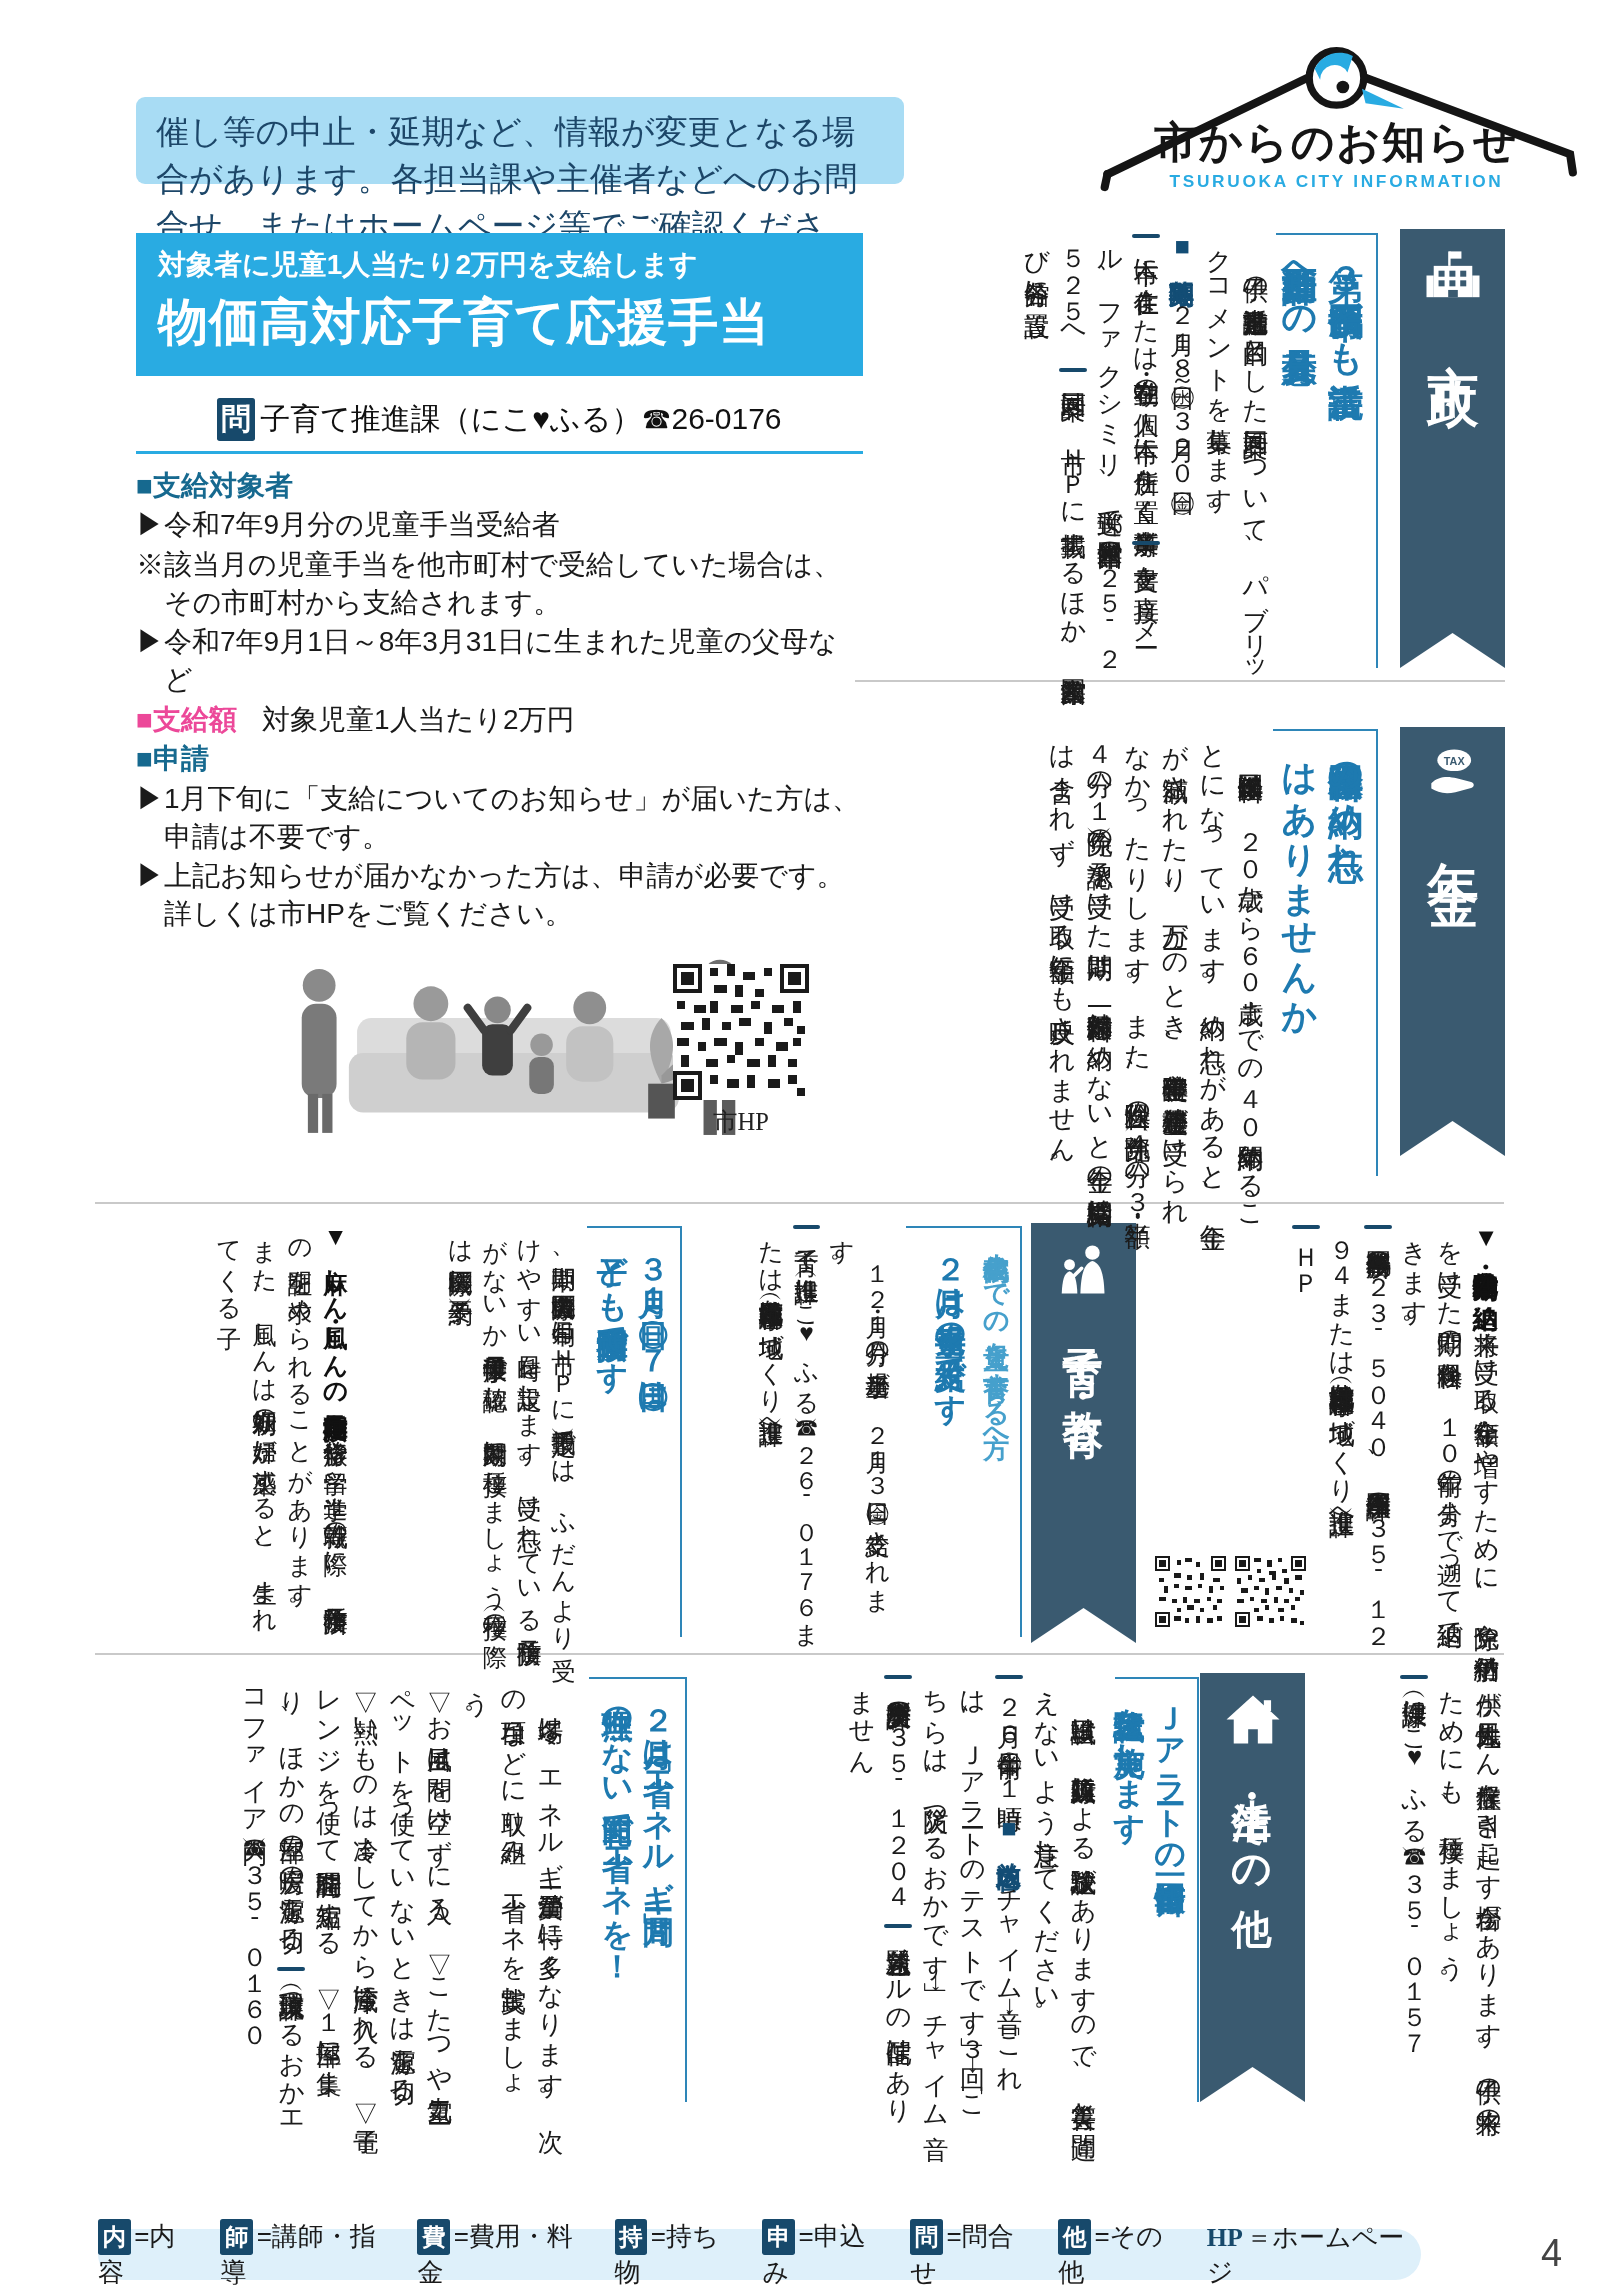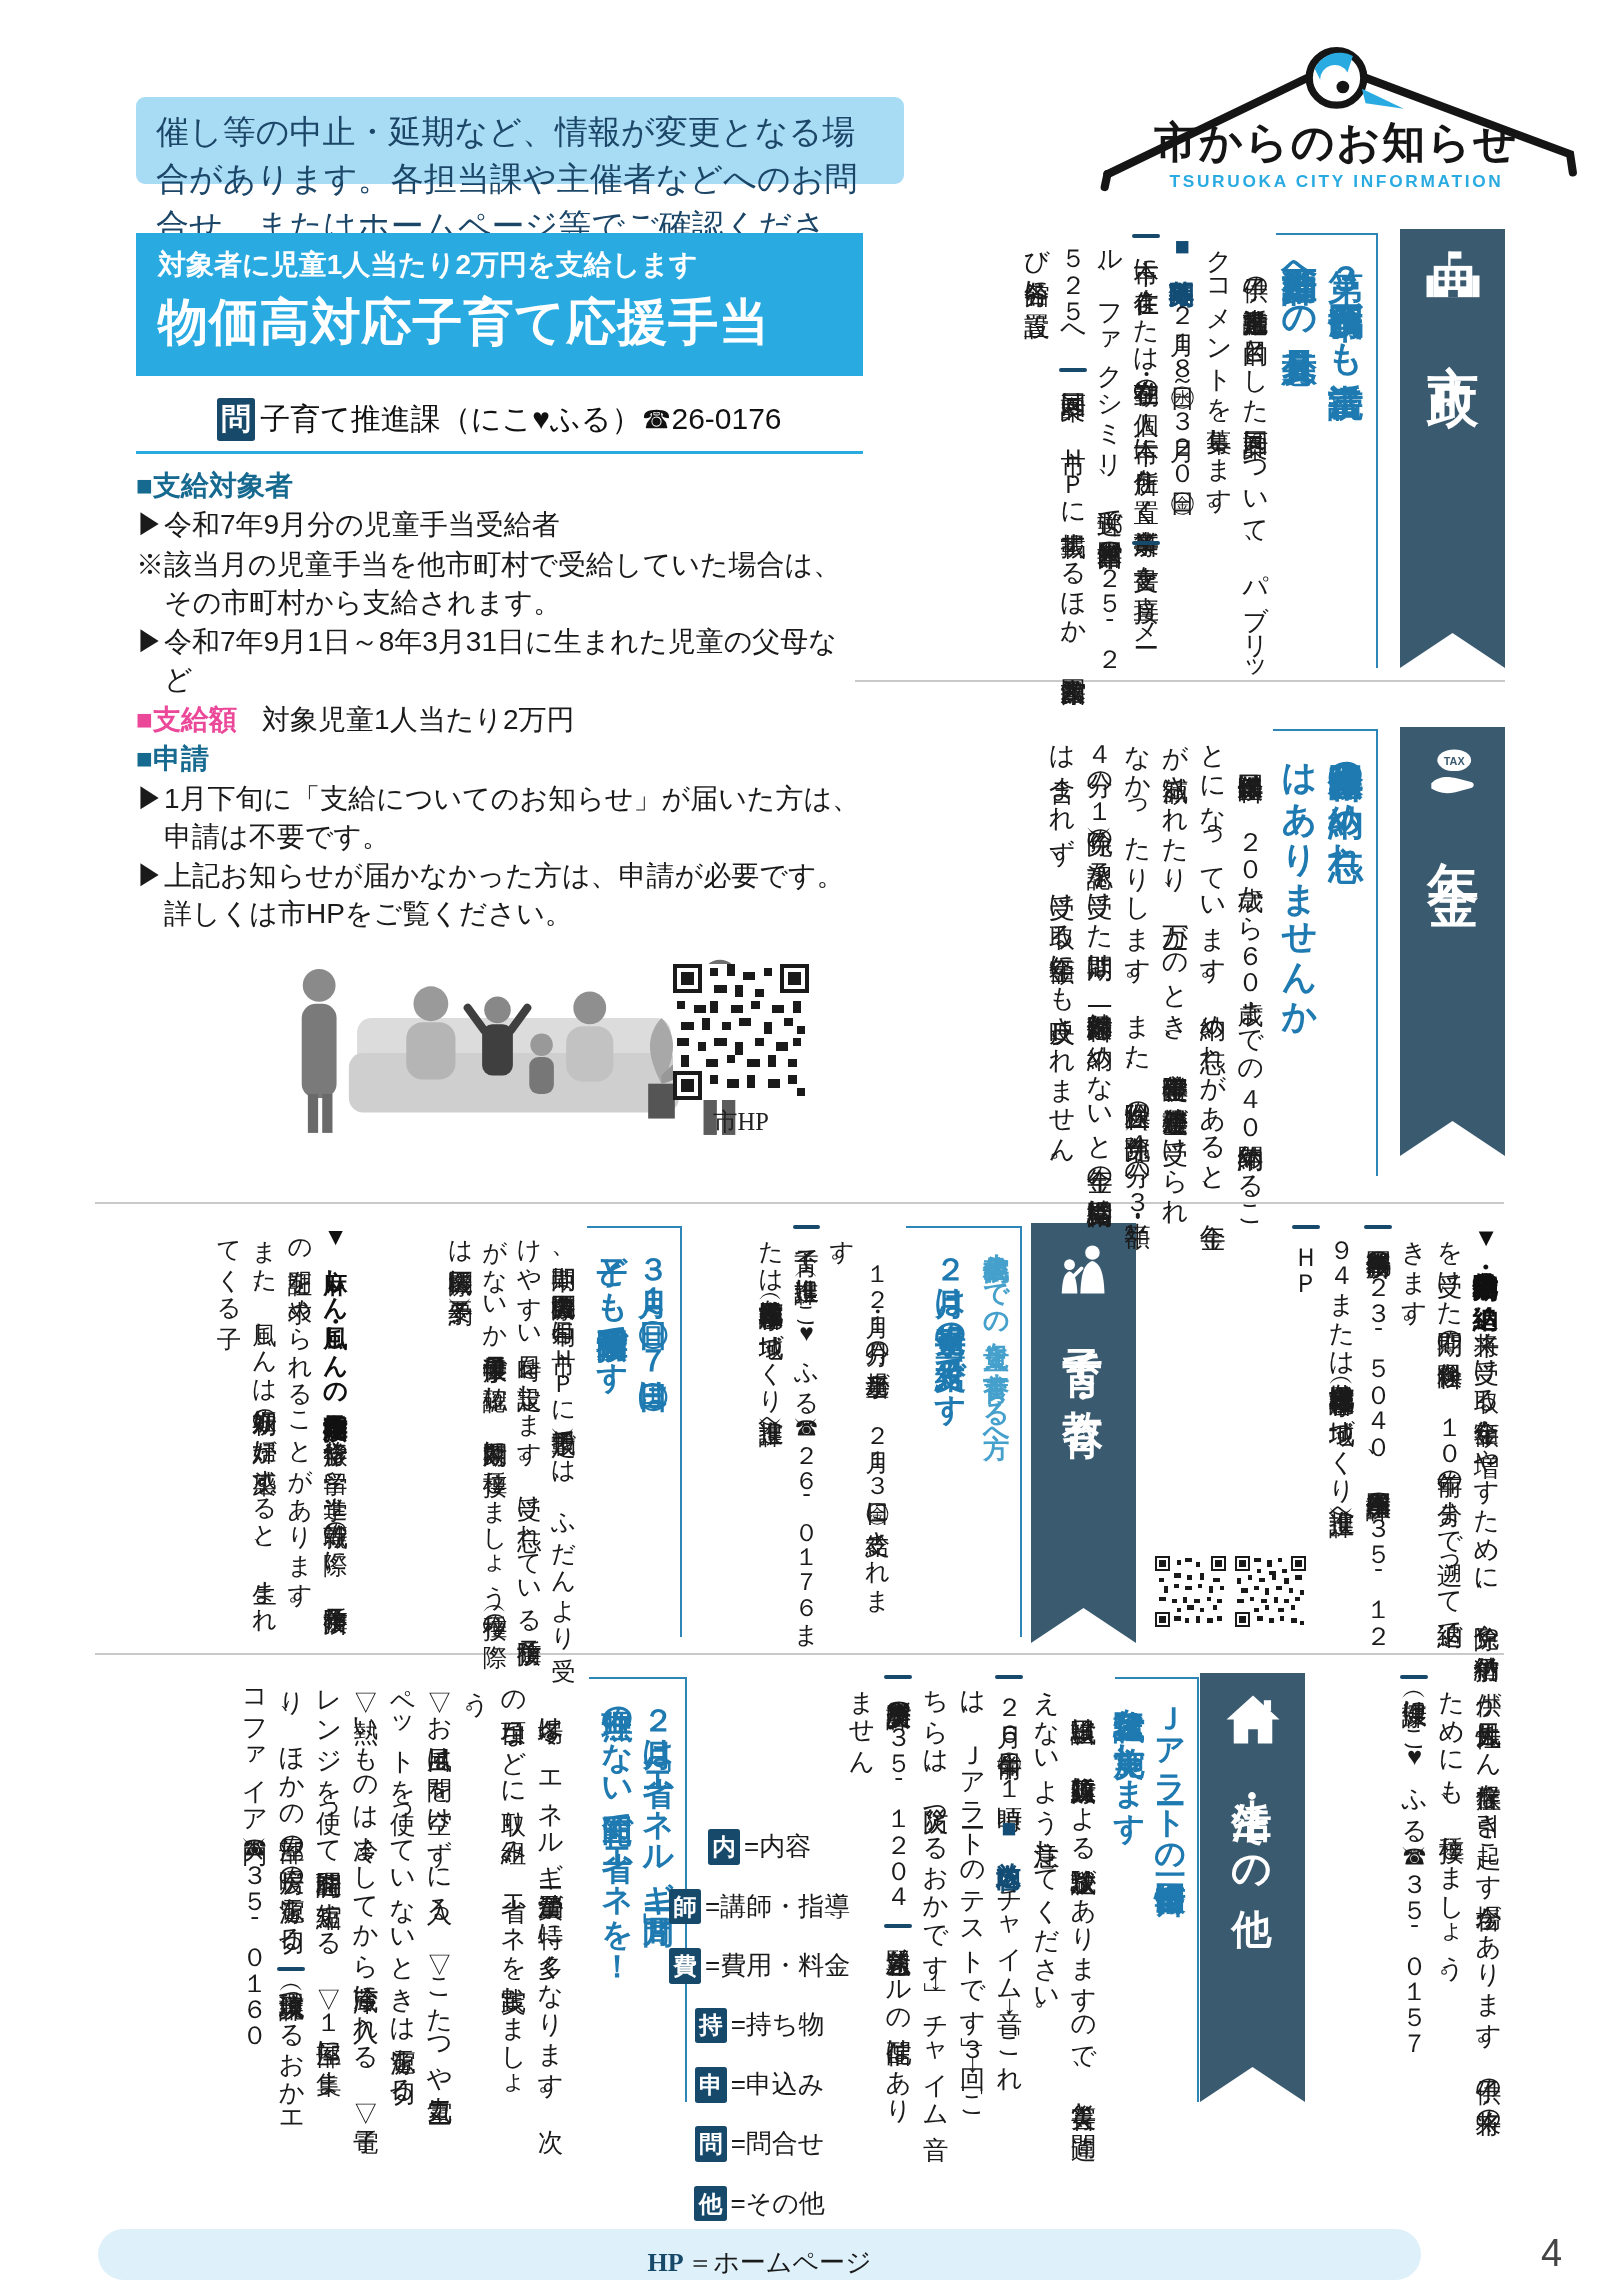--- a/index.html
+++ b/index.html
@@ -92,22 +92,22 @@
   .tb-shoene{left:589px;top:1677px;width:98px;height:425px;}
   .tb-shoene .vtitle{font-size:31px;}
 
   .rib-shisei{left:1400px;top:229px;height:439px;}
   .rib-nenkin{left:1400px;top:727px;height:429px;}
   .rib-kosodate{left:1031px;top:1223px;height:420px;}
   .rib-seikatsu{left:1200px;top:1673px;height:429px;}
 
   
   .legend{position:absolute;left:98px;top:2229px;width:1323px;height:51px;background:#def0fa;
-    border-radius:25.5px;display:flex;align-items:center;justify-content:flex-end;gap:23.6px;
-    font-size:26px;color:#1a1a1a;flex-direction:column;}
+    border-radius:25.5px;display:flex;align-items:center;justify-content:flex-start;gap:23.6px;
+    font-size:26px;color:#1a1a1a;}
   .legend .badge{font-size:23.6px;padding:1.8px 4.5px;margin:0 3.6px 0 0;}
   .legend-hp{font-weight:bold;color:#17496b;font-family:"Liberation Serif",serif;margin-right:3.6px;}
   .page-num{position:absolute;left:1541px;top:2232px;font-size:38px;color:#444;}
 </style>
 </head>
 <body>
 
 <div id="canvas">
 
   <div class="disclaimer">催し等の中止・延期など、情報が変更となる場合があります。各担当課や主催者などへのお問合せ、またはホームページ等でご確認ください。</div>

